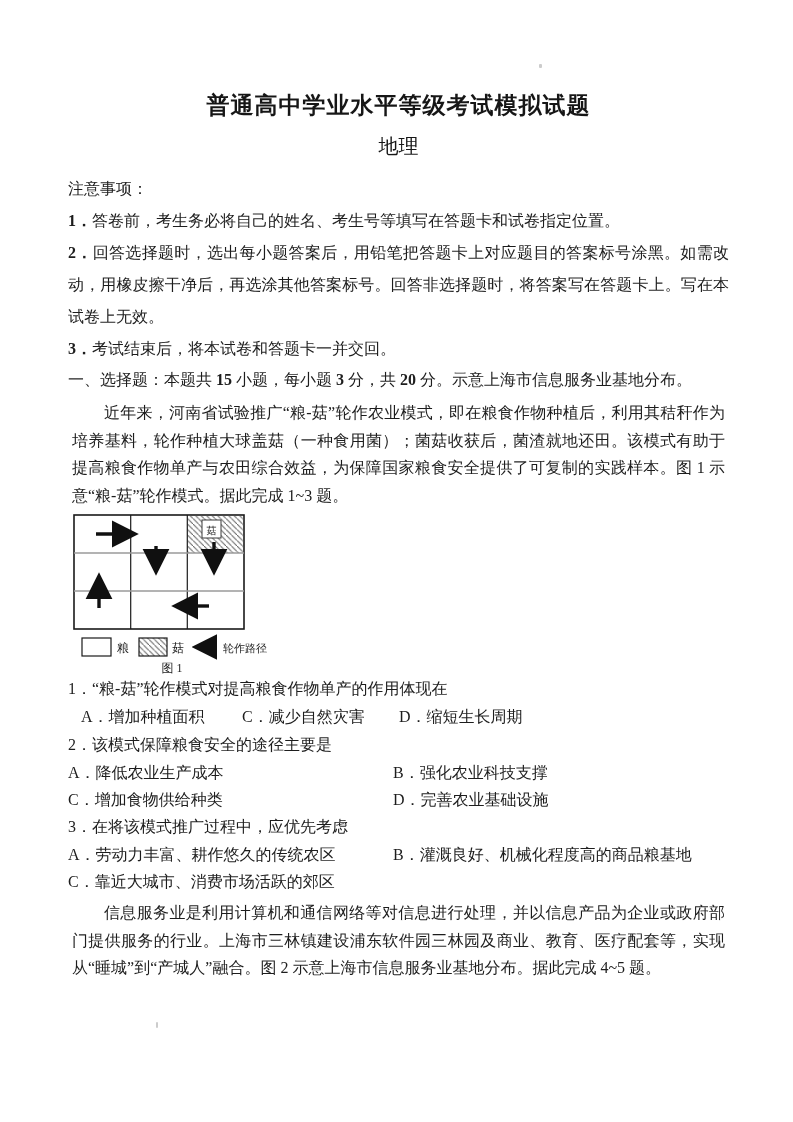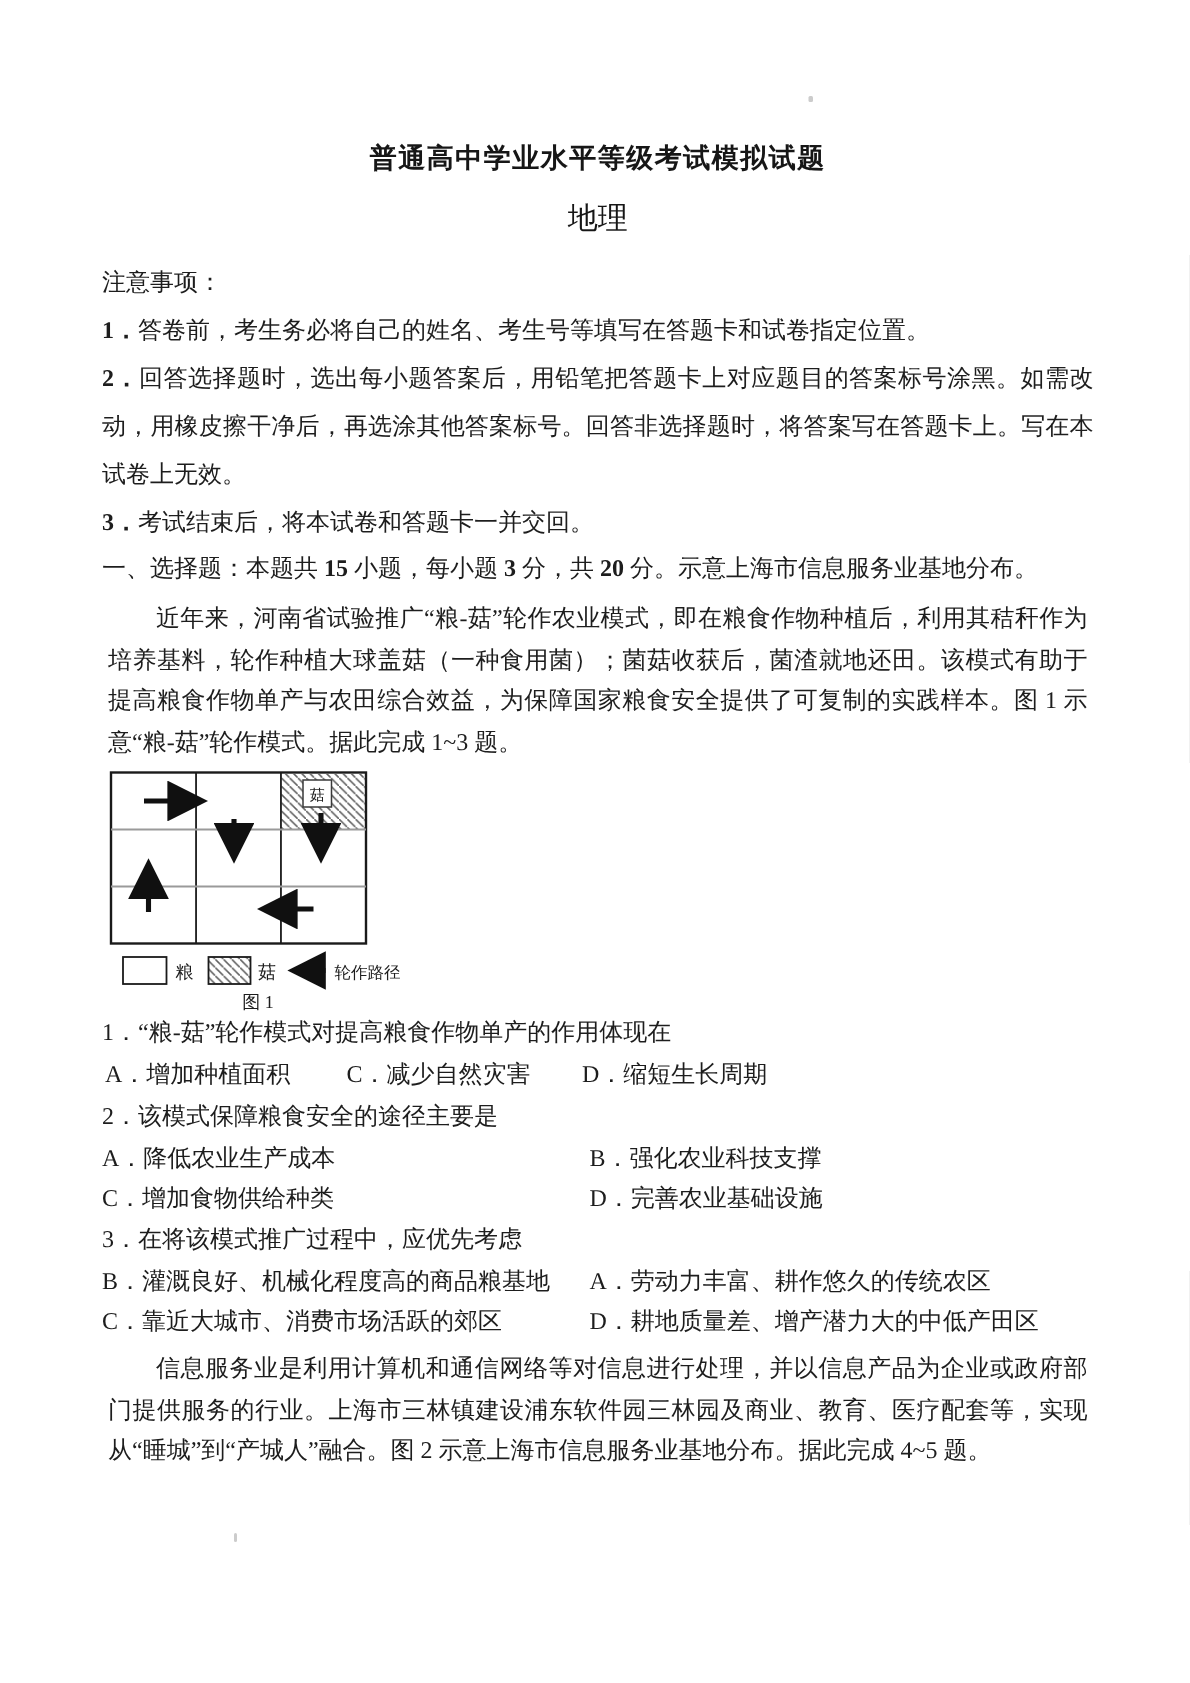--- a/index.html
+++ b/index.html
@@ -7,36 +7,36 @@
     position:relative;
     width:793px;height:1122px;
     background:#ffffff;
     font-family:"Liberation Serif","DejaVu Serif",serif;
     color:#1d1d1d;
     overflow:hidden;
     margin:0 auto;
   }
   .content{padding:92px 64px 0 68px;font-size:16px;}
   .doc-title{
-    font-size:18px;font-weight:bold;text-align:center;
+    font-size:23px;font-weight:bold;text-align:center;
     margin:0;line-height:27px;letter-spacing:1px;color:#161616;
   }
   .doc-subject{
     font-size:20px;font-weight:normal;text-align:center;
     margin:14px 0 0;line-height:26px;color:#161616;
   }
   .notice-heading{margin:14px 0 0;line-height:32px;}
   .note{margin:0;line-height:32px;text-align:justify;}
   .note b{font-weight:bold;}
   .section-header{margin:0;line-height:30px;}
   .section-header b{font-weight:bold;}
   .passage{margin:4px;line-height:27.5px;text-indent:2em;text-align:justify;}
   .figure-block{margin:2px 0 0 4px;height:162px;}
   .q-line{margin:0;line-height:28px;}
-  .opt-grid4{display:grid;grid-template-columns:161px 157px 172px 1fr;line-height:28px;margin-left:2px;}
+  .opt-grid4{display:grid;grid-template-columns:161px 157px 172px 1fr;line-height:28px;margin-left:13px;}
   .opt-grid2{display:grid;grid-template-columns:325px 1fr;line-height:27px;}
   .opt{white-space:nowrap;}
   .speck{position:absolute;background:#cccccc;border-radius:1px;}
   .speck-top{left:539px;top:64px;width:3px;height:4px;}
   .speck-bottom{left:156px;top:1022px;width:2px;height:6px;}
   svg text{font-family:"Liberation Serif","DejaVu Serif",serif;fill:#1d1d1d;}
 </style>
 </head>
 <body>
 
@@ -107,22 +107,21 @@
     <p class="q-line"><span>2．</span><span>该模式保障粮食安全的途径主要是</span></p>
     <div class="opt-grid2">
       <span class="opt"><span>A．</span><span>降低农业生产成本</span></span>
       <span class="opt"><span>B．</span><span>强化农业科技支撑</span></span>
       <span class="opt"><span>C．</span><span>增加食物供给种类</span></span>
       <span class="opt"><span>D．</span><span>完善农业基础设施</span></span>
     </div>
 
     <p class="q-line"><span>3．</span><span>在将该模式推广过程中，应优先考虑</span></p>
     <div class="opt-grid2">
+      <span class="opt"><span>A．</span><span>劳动力丰富、耕作悠久的传统农区</span></span>
       <span class="opt"><span>B．</span><span>灌溉良好、机械化程度高的商品粮基地</span></span>
-      <span class="opt"><span>A．</span><span>劳动力丰富、耕作悠久的传统农区</span></span>
       <span class="opt"><span>C．</span><span>靠近大城市、消费市场活跃的郊区</span></span>
-      <span class="opt"><span>D．</span><span>耕地质量差、增产潜力大的中低产田区</span></span>
     </div>
 
     <p class="passage">信息服务业是利用计算机和通信网络等对信息进行处理，并以信息产品为企业或政府部门提供服务的行业。上海市三林镇建设浦东软件园三林园及商业、教育、医疗配套等，实现从“睡城”到“产城人”融合。图 2 示意上海市信息服务业基地分布。据此完成 4~5 题。</p>
 
   </div>
 </div>
 
 </body></html>

